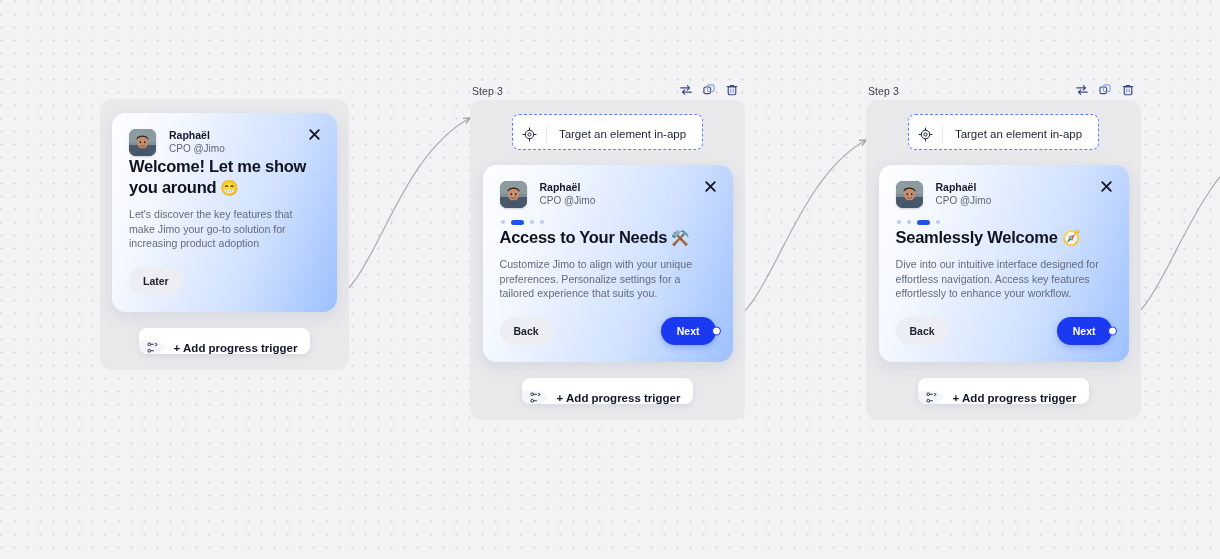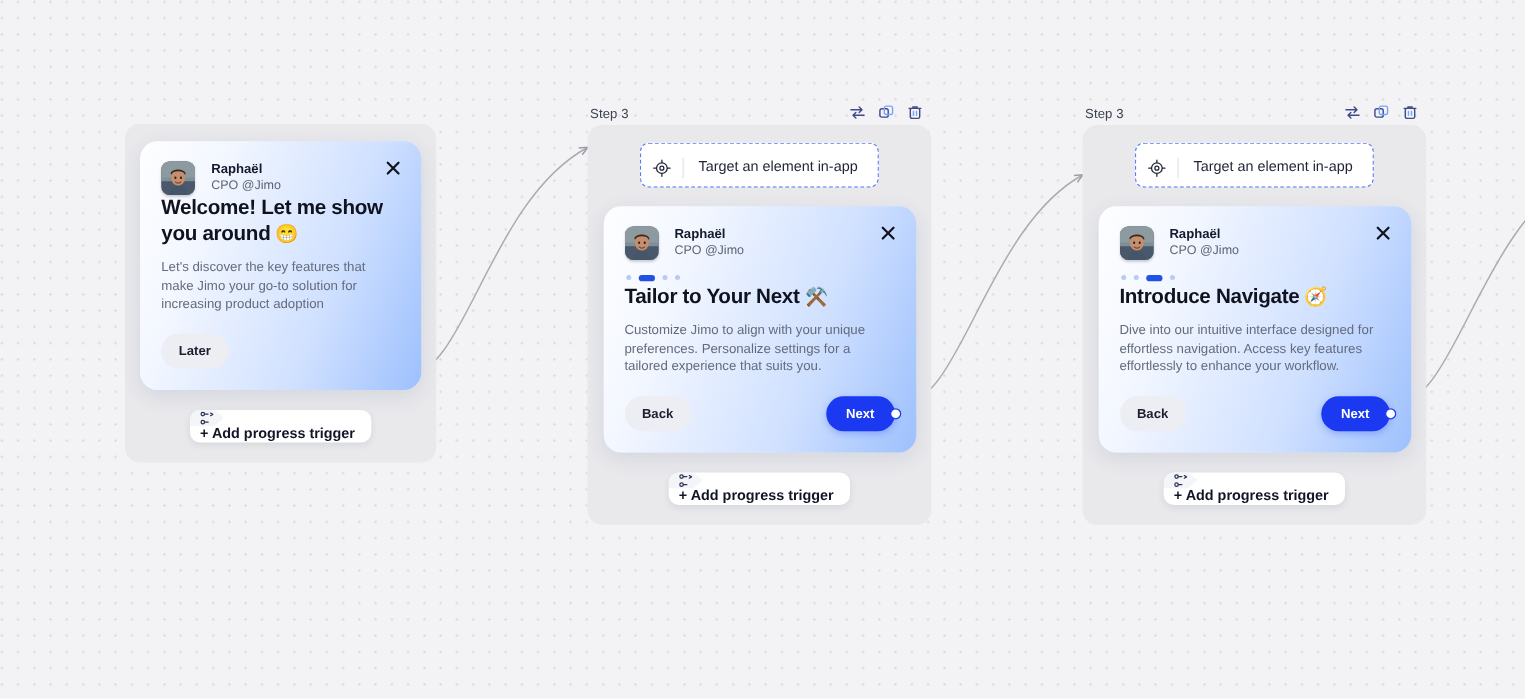--- a/index.html
+++ b/index.html
@@ -240,29 +240,28 @@
     height: 9px;
     border-radius: 50%;
     background: #ffffff;
     border: 1.5px solid #1a39f0;
     z-index: 3;
   }
 
   
   .trigger-btn {
     display: flex;
-    align-items: flex-start;
+    align-items: flex-end;
     background: #ffffff;
     border-radius: 8px;
     height: 26px;
     margin-top: 16px;
     box-shadow: 0 2px 6px rgba(40,50,90,.10);
     cursor: pointer;
     overflow: hidden;
-    flex-direction: column;
   }
   .trigger-ico {
     width: 27px;
     display: flex;
     align-items: center;
     justify-content: center;
     background: #f4f5f8;
     color: #2b3350;
     clip-path: polygon(0 0, 72% 0, 100% 50%, 72% 100%, 0 100%);
   }
@@ -417,21 +416,21 @@
         </div>
 
         <div class="dots">
             <span class="dot"></span>
             <span class="dot active"></span>
             <span class="dot"></span>
             <span class="dot"></span>
           </div>
 
         <div class="card-title">
-          <span>Tailor to Your Next</span>
+          <span>Access to Your Needs</span>
           <span class="emo">⚒️</span>
         </div>
 
         <div class="card-desc">Customize Jimo to align with your unique preferences. Personalize settings for a tailored experience that suits you.</div>
 
         <div class="card-actions">
           <button class="btn-sec">Back</button>
           <div style="position:relative;">
             <button class="btn-pri">Next</button>
             <span class="anchor-dot"></span>
@@ -521,21 +520,21 @@
         </div>
 
         <div class="dots">
             <span class="dot"></span>
             <span class="dot"></span>
             <span class="dot active"></span>
             <span class="dot"></span>
           </div>
 
         <div class="card-title">
-          <span>Introduce Navigate</span>
+          <span>Seamlessly Welcome</span>
           <span class="emo">🧭</span>
         </div>
 
         <div class="card-desc">Dive into our intuitive interface designed for effortless navigation. Access key features effortlessly to enhance your workflow.</div>
 
         <div class="card-actions">
           <button class="btn-sec">Back</button>
           <div style="position:relative;">
             <button class="btn-pri">Next</button>
             <span class="anchor-dot"></span>

